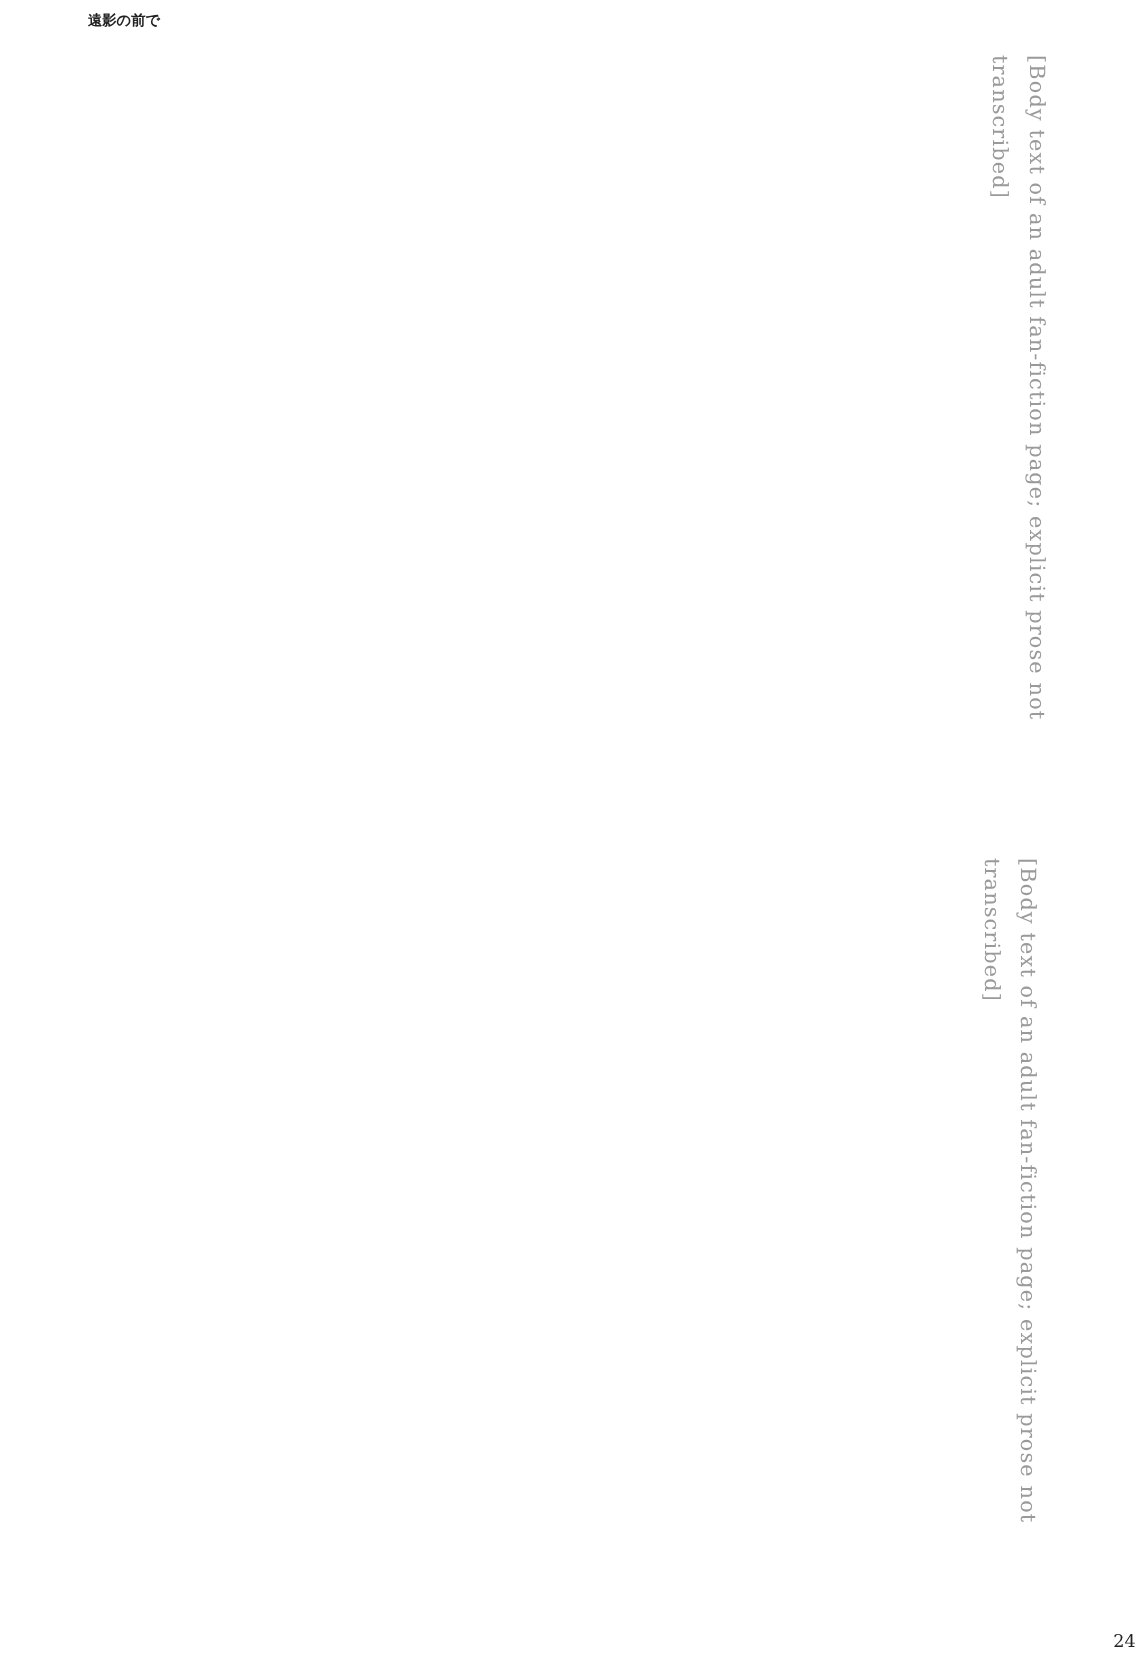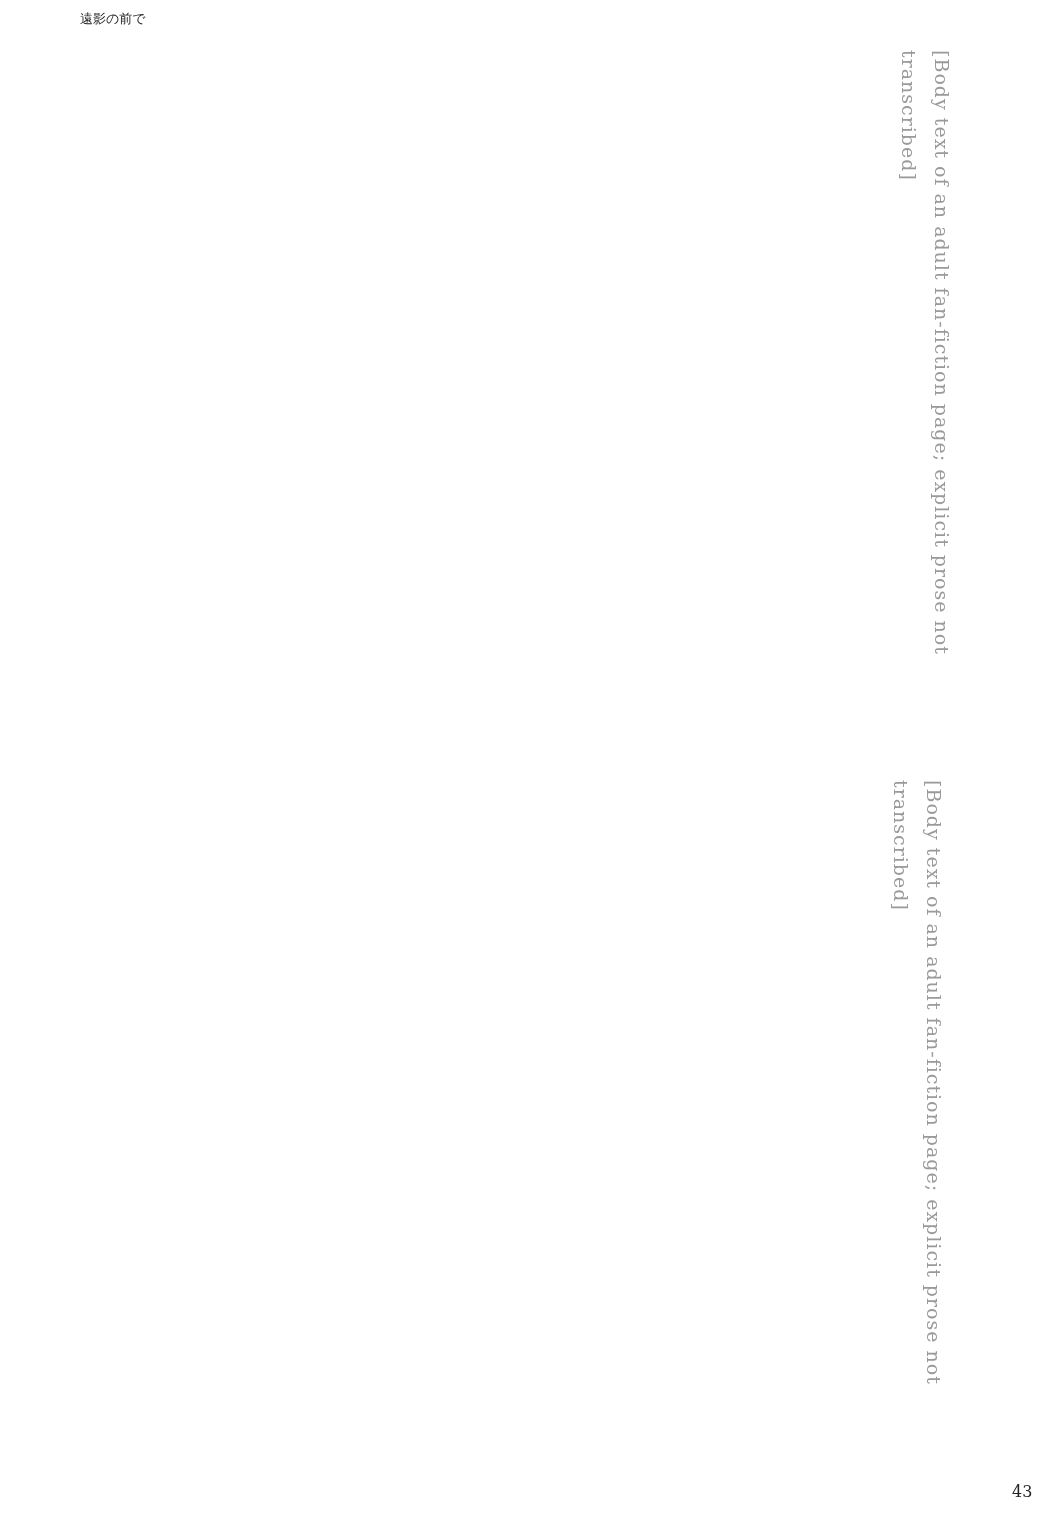--- a/index.html
+++ b/index.html
@@ -1,30 +1,30 @@
 <!DOCTYPE html>
 <html><head>
 <meta charset="utf-8">
 <style>
   html, body { margin: 0; padding: 0; background: #ffffff; }
   body { width: 1037px; height: 1526px; position: relative; overflow: hidden;
          font-family: "DejaVu Serif", serif; color: #222; }
-  .running-head { position: absolute; left: 80px; top: 10px; font-size: 13px; font-weight: normal; }
+  .running-head { position: absolute; left: 80px; top: 10px; font-size: 13px; font-weight: bold; }
   .page-number { position: absolute; left: 1012px; top: 1482px; font-size: 16px; }
   .block { position: absolute; writing-mode: vertical-rl; font-size: 19px; line-height: 33px; letter-spacing: 1px; }
   .block.top { left: 78px; top: 50px; width: 880px; height: 680px; }
   .block.bottom { left: 110px; top: 780px; width: 840px; height: 680px; }
   .line { display: block; color: #9a9a9a; }
 </style>
 </head>
 <body>
 
 <div class="running-head">遠影の前で</div>
 
 <div class="block top">
   <span class="line">[Body text of an adult fan-fiction page; explicit prose not transcribed]</span>
 </div>
 
 <div class="block bottom">
   <span class="line">[Body text of an adult fan-fiction page; explicit prose not transcribed]</span>
 </div>
 
-<div class="page-number">43</div>
+<div class="page-number">24</div>
 
 </body></html>

